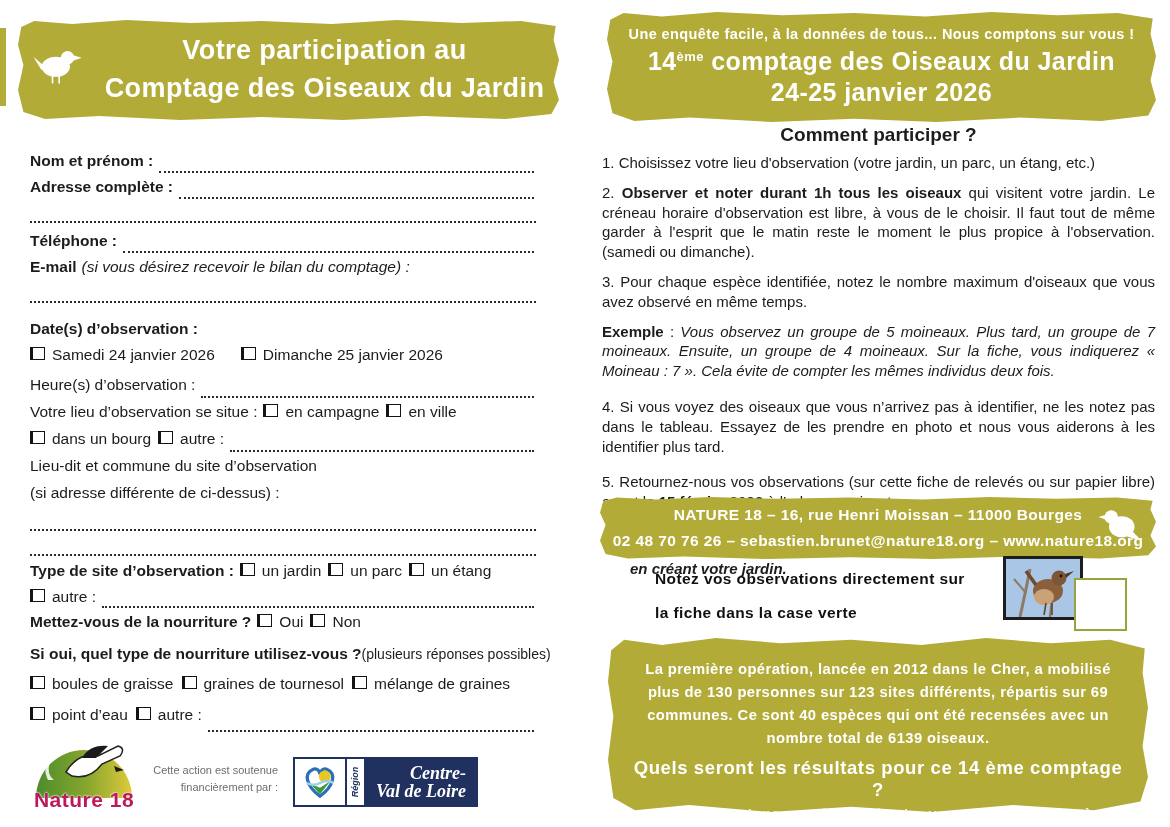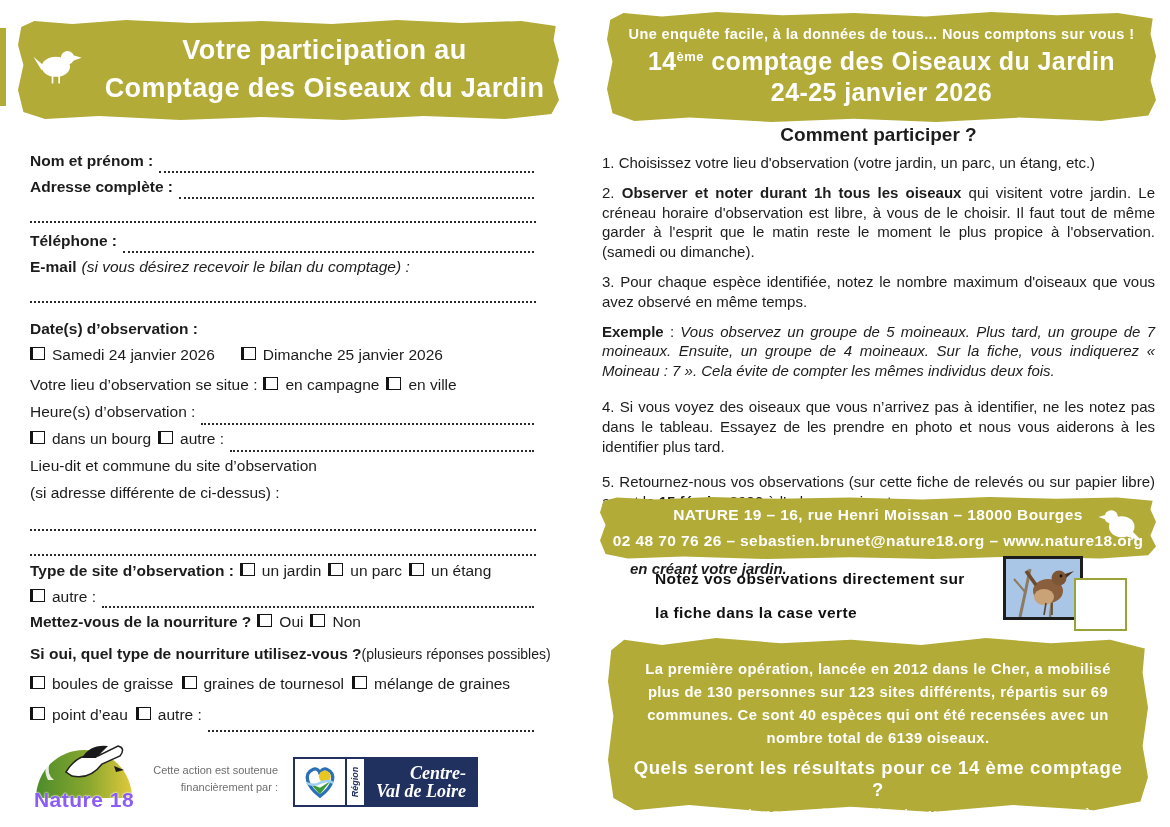--- a/index.html
+++ b/index.html
@@ -29,21 +29,21 @@
   .i{font-style:italic;}
   .dots{flex:1 1 auto;min-width:18px;border-bottom:2px dotted #2a2a2a;align-self:flex-end;margin:0 2px 5px 6px;height:0;}
   .dotline{border-bottom:2px dotted #2a2a2a;height:17px;margin-bottom:9px;}
   .cb{display:inline-block;width:11px;height:11px;border:1.6px solid #141414;border-left-width:3px;background:#fff;
       margin-right:7px;vertical-align:-1px;flex:0 0 auto;}
   .gap6{height:6px;} .gap8{height:8px;} .gap4{height:4px;}
   .sp{display:inline-block;width:26px;}
 
   
   .n18{position:absolute;left:26px;top:740px;width:116px;height:84px;}
-  .n18-text{position:absolute;left:0px;top:48px;width:116px;text-align:center;color:#8b5cf6;font-weight:bold;
+  .n18-text{position:absolute;left:0px;top:48px;width:116px;text-align:center;color:#be185d;font-weight:bold;
             font-size:21px;letter-spacing:.5px;text-shadow:0 0 2px #fff,0 0 2px #fff;}
   .support{position:absolute;left:142px;top:762px;width:136px;font-size:11px;color:#6e6e6e;text-align:right;line-height:1.5;}
   .region{position:absolute;left:293px;top:757px;display:flex;border:2px solid #20305f;background:#fff;height:46px;}
   .heart-box{width:50px;display:flex;align-items:center;justify-content:center;}
   .region-vert{width:17px;border-left:2px solid #20305f;border-right:2px solid #20305f;display:flex;align-items:center;justify-content:center;}
   .region-vert span{transform:rotate(-90deg);font-size:9px;font-weight:bold;color:#20305f;font-style:italic;}
   .region-name{background:#20305f;color:#fff;font-family:"Liberation Serif", serif;font-style:italic;font-weight:bold;
                font-size:18px;line-height:1.02;padding:4px 10px;display:flex;flex-direction:column;justify-content:center;align-items:flex-end;}
 
   
@@ -137,32 +137,32 @@
         <span class="cb"></span>
         <span>Samedi 24 janvier 2026</span>
         <span class="sp"></span>
         <span class="cb"></span>
         <span>Dimanche 25 janvier 2026</span>
       </div>
 
       <div class="gap4"></div>
 
       <div class="row" style="height:27px;">
+        <span>Heure(s) d’observation :</span>
+        <span class="dots"></span>
+      </div>
+
+      <div class="row" style="height:27px;">
         <span>Votre lieu d’observation se situe :</span>
         <span style="width:6px;"></span>
         <span class="cb"></span>
         <span>en campagne</span>
         <span style="width:7px;"></span>
         <span class="cb"></span>
         <span>en ville</span>
-      </div>
-
-      <div class="row" style="height:27px;">
-        <span>Heure(s) d’observation :</span>
-        <span class="dots"></span>
       </div>
 
       <div class="row" style="height:27px;">
         <span class="cb"></span>
         <span>dans un bourg</span>
         <span style="width:7px;"></span>
         <span class="cb"></span>
         <span>autre :</span>
         <span class="dots"></span>
       </div>
@@ -301,21 +301,21 @@
 
       <p style="margin-bottom:16px;">4. Si vous voyez des oiseaux que vous n’arrivez pas à identifier, ne les notez pas dans le tableau. Essayez de les prendre en photo et nous vous aiderons à les identifier plus tard.</p>
 
       <p style="margin-bottom:7px;"><span>5. Retournez-nous vos observations (sur cette fiche de relevés ou sur papier libre) avant le </span><span class="b">15 février 2026</span><span> à l’adresse suivante :</span></p>
 
       <p class="note">Ou saisissez vos données directement sur www.faune-cher.org : base de  données naturalistes en ligne, en précisant en remarque « ODJ » ou en créant votre jardin.</p>
     </div>
 
     <div class="banner green torn">
       <div class="banner-text hand">
-        <div>NATURE 19 – 16, rue Henri Moissan – 18000 Bourges</div>
+        <div>NATURE 18 – 16, rue Henri Moissan – 11000 Bourges</div>
         <div>02 48 70 76 26 – sebastien.brunet@nature18.org – www.nature18.org</div>
       </div>
       <span class="banner-bird">
         <svg width="48" height="40" viewBox="0 0 64 48" fill="#fff">
           <ellipse cx="27" cy="25" rx="17" ry="14"></ellipse>
           <circle cx="41" cy="12" r="9"></circle>
           <polygon points="48,9 58,12 47,16"></polygon>
           <polygon points="14,30 0,44 20,38"></polygon>
         </svg>
       </span>

